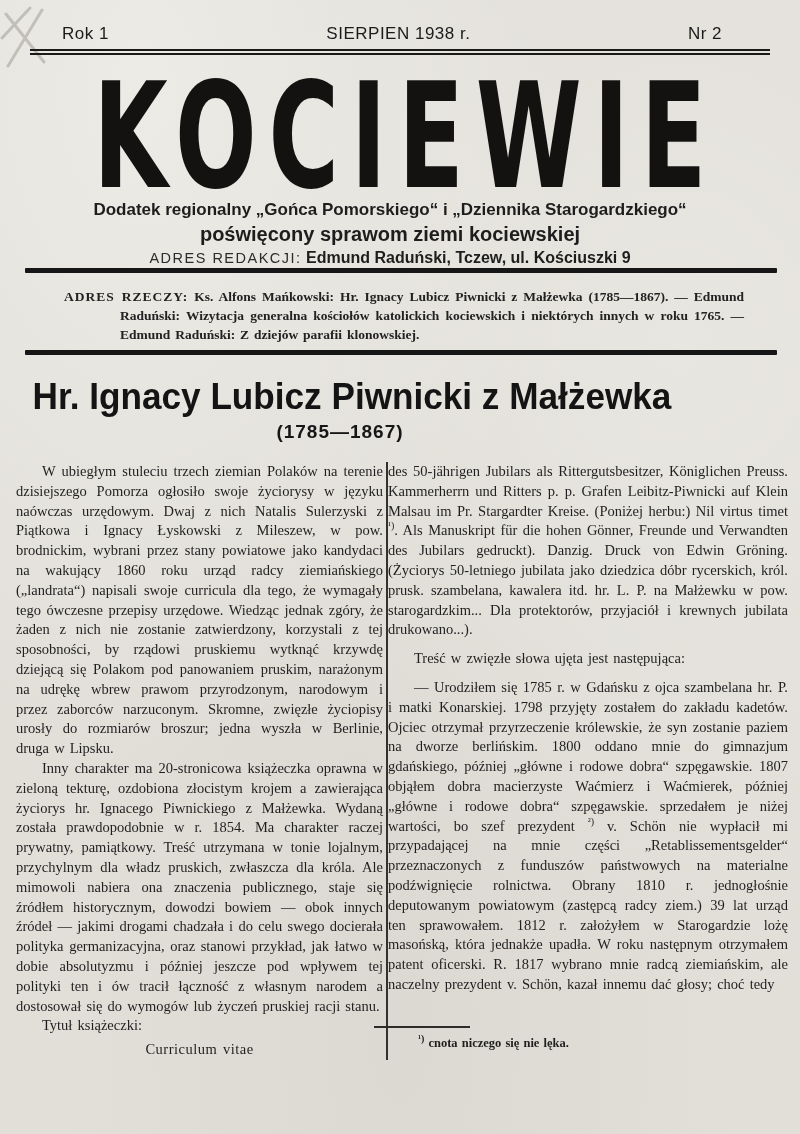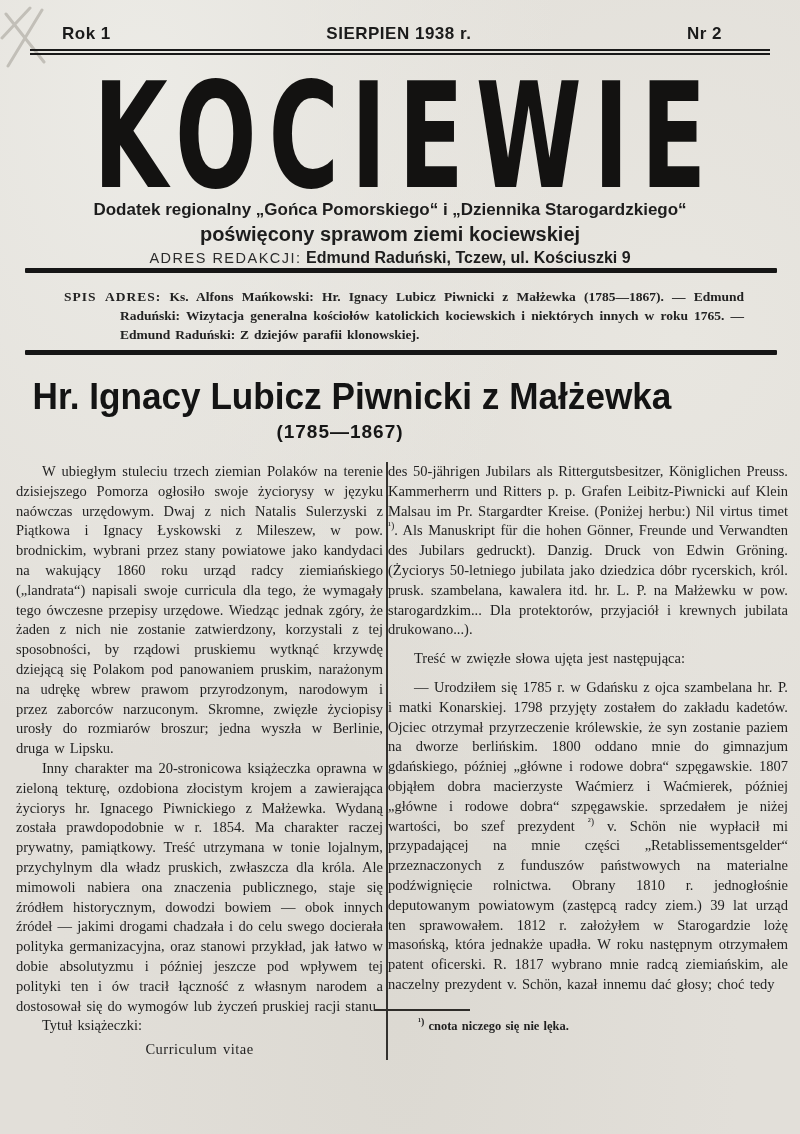--- a/index.html
+++ b/index.html
@@ -10,21 +10,21 @@
       radial-gradient(ellipse at 18% 8%, #ecebe6 0%, rgba(236,235,230,0) 45%),
       radial-gradient(ellipse at 85% 30%, #e8e6e0 0%, rgba(232,230,224,0) 50%),
       radial-gradient(ellipse at 50% 90%, #dcd9d2 0%, rgba(220,217,210,0) 60%);
     font-family:"Liberation Serif", serif;
     color:#1c1c1c;
   }
   .pencil-mark{position:absolute;top:4px;left:0;width:52px;height:70px;opacity:.55;}
   .issue-header{
     position:absolute;top:24px;left:62px;right:78px;
     display:flex;justify-content:space-between;align-items:baseline;
-    font-family:"Liberation Sans",sans-serif;font-weight:bold;font-size:17px;
+    font-family:"Liberation Sans",sans-serif;font-weight:normal;font-size:17px;
     letter-spacing:.5px;color:#1b1b1b;
   }
   .double-rule{position:absolute;top:49px;left:30px;right:30px;height:2px;
     border-top:2px solid #1a1a1a;border-bottom:2px solid #1a1a1a;}
   .masthead{position:absolute;top:62px;left:0;right:0;text-align:center;height:140px;}
   .masthead-title{
     display:inline-block;font-family:"DejaVu Sans",sans-serif;font-weight:bold;
     font-size:98px;line-height:98px;letter-spacing:12px;padding-left:12px;
     transform:scaleY(1.5) scaleX(0.98);transform-origin:50% 0;color:#131211;
   }
@@ -59,21 +59,21 @@
   .columns{position:absolute;top:462px;left:16px;right:12px;display:flex;align-items:stretch;}
   .col{font-size:14.5px;line-height:19.8px;text-align:justify;word-spacing:1.5px;color:#1f1f1f;}
   .col-left{width:370px;padding-right:3px;box-sizing:border-box;}
   .col-divider{width:2px;background:#33312e;flex:none;}
   .col-right{flex:1;box-sizing:border-box;}
   .col p{margin:0;}
   .indent{text-indent:26px;}
   .space-above{margin-top:9px !important;}
   .center-line{text-align:center;text-indent:0;margin-top:4px !important;letter-spacing:.5px;}
   sup{font-size:10px;line-height:0;vertical-align:super;}
-  .footnotes{margin-top:14px;}
+  .footnotes{margin-top:31px;}
   .footnote-rule{width:96px;border-top:2px solid #2e2c29;margin:0 0 7px -14px;}
   .footnote{padding-left:30px;font-size:12.5px;line-height:16.5px;font-weight:bold;text-align:left;word-spacing:1px;}
 </style>
 </head>
 <body>
 
 <div class="page">
 
   <svg class="pencil-mark" viewBox="0 0 52 70" aria-hidden="true">
     <path d="M6 10 L44 58 M42 6 L8 62 M2 34 L30 4" stroke="#a39f96" stroke-width="3" fill="none" stroke-linecap="round"></path>
@@ -93,21 +93,21 @@
 
   <div class="subtitle-1">Dodatek regionalny „Gońca Pomorskiego“ i „Dziennika Starogardzkiego“</div>
   <div class="subtitle-2">poświęcony sprawom ziemi kociewskiej</div>
   <div class="address">
     <span class="addr-label">ADRES REDAKCJI:</span>
     <span class="addr-value">Edmund Raduński, Tczew, ul. Kościuszki 9</span>
   </div>
 
   <div class="thick-rule rule-a"></div>
 
-  <p class="toc"><span class="toc-label">SPIS ADRES:</span> <span>Ks. Alfons Mańkowski: Hr. Ignacy Lubicz Piwnicki z Małżewka (1785—1867). — Edmund Raduński: Wizytacja generalna kościołów katolickich kociewskich i niektórych innych w roku 1765. — Edmund Raduński: Z dziejów parafii klonowskiej.</span></p>
+  <p class="toc"><span class="toc-label">ADRES RZECZY:</span> <span>Ks. Alfons Mańkowski: Hr. Ignacy Lubicz Piwnicki z Małżewka (1785—1867). — Edmund Raduński: Wizytacja generalna kościołów katolickich kociewskich i niektórych innych w roku 1765. — Edmund Raduński: Z dziejów parafii klonowskiej.</span></p>
 
   <div class="thick-rule rule-b"></div>
 
   <h1 class="article-title">Hr. Ignacy Lubicz Piwnicki z Małżewka</h1>
   <div class="article-dates">(1785—1867)</div>
 
   <div class="columns">
 
     <div class="col col-left">
       <p class="indent">W ubiegłym stuleciu trzech ziemian Polaków na terenie dzisiejszego Pomorza ogłosiło swoje życiorysy w języku naówczas urzędowym. Dwaj z nich Natalis Sulerzyski z Piątkowa i Ignacy Łyskowski z Mileszew, w pow. brodnickim, wybrani przez stany powiatowe jako kandydaci na wakujący 1860 roku urząd radcy ziemiańskiego („landrata“) napisali swoje curricula dla tego, że wymagały tego ówczesne przepisy urzędowe. Wiedząc jednak zgóry, że żaden z nich nie zostanie zatwierdzony, korzystali z tej sposobności, by rządowi pruskiemu wytknąć krzywdę dziejącą się Polakom pod panowaniem pruskim, narażonym na udrękę wbrew prawom przyrodzonym, narodowym i przez zaborców narzuconym. Skromne, zwięzłe życiopisy urosły do rozmiarów broszur; jedna wyszła w Berlinie, druga w Lipsku.</p>

